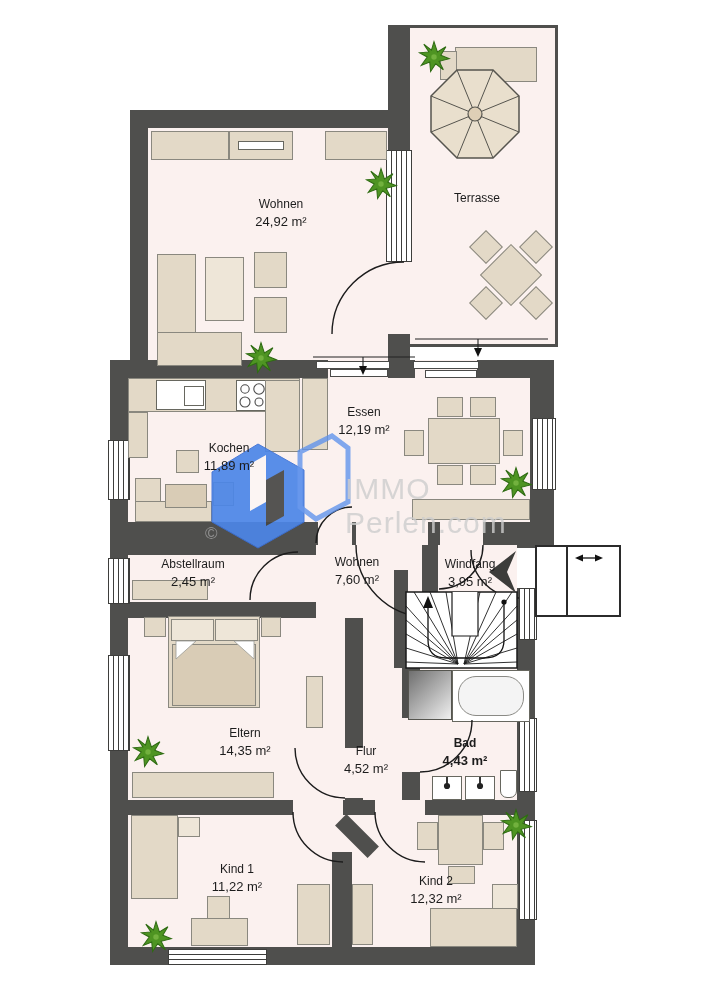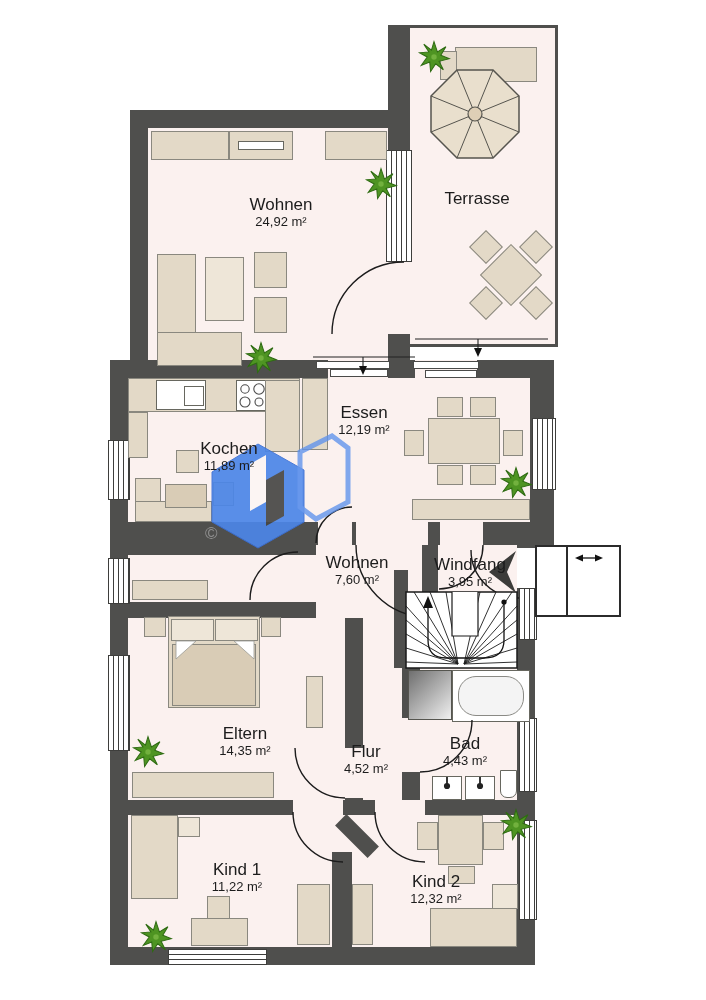--- a/index.html
+++ b/index.html
@@ -16,21 +16,21 @@
   .shower{position:absolute;border:1px solid #55554f;background:linear-gradient(135deg,#6f6f6f,#f0f0f0);box-sizing:border-box}
   .toilet{border-radius:0 0 7px 7px}
   .win-v{position:absolute;background-color:#fff;border:1px solid #3e3e3c;box-sizing:border-box;
          background-image:repeating-linear-gradient(90deg,transparent 0 4px,#3e3e3c 4px 5px)}
   .win-h{position:absolute;background-color:#fff;border:1px solid #3e3e3c;box-sizing:border-box;
          background-image:repeating-linear-gradient(0deg,transparent 0 4px,#3e3e3c 4px 5px)}
   .slide{position:absolute;background:#fff;border:1px solid #4a4a48;box-sizing:border-box}
   .platform{position:absolute;background:#fff;border:2px solid #2b2b2b;box-sizing:border-box}
   .pline{position:absolute;background:#2b2b2b}
   .rlabel{position:absolute;transform:translate(-50%,-50%);text-align:center;white-space:nowrap;z-index:10;color:#1c1c1c}
-  .rlabel .nm{font-size:17px;line-height:19px}
+  .rlabel .nm{font-size:12px;line-height:19px}
   .rlabel .ar{font-size:13px;line-height:15px}
   .wm-text{position:absolute;color:rgba(205,205,205,.8);font-size:30px;letter-spacing:1px;z-index:9}
   .wm-c{position:absolute;color:rgba(155,155,155,.85);font-size:17px;z-index:9}
   svg.overlay{position:absolute;left:0;top:0;z-index:8;pointer-events:none}
 </style>
 </head>
 <body>
 
 <div class="plan" id="plan">
   <div class="wall" style="left: 130px; top: 110px; width: 280px; height: 265px;"></div>
@@ -257,54 +257,60 @@
     </g>
 
     <g opacity="0.92">
       <path d="M 212 472 L 258 444 L 304 470 L 304 522 L 258 548 L 212 522 Z" fill="#4c86e8" stroke="#3b6fd4" stroke-width="1"></path>
       <path d="M 250 464 L 266 455 L 266 502 L 250 511 Z" fill="#fdf6f4"></path>
       <path d="M 266 480 L 284 470 L 284 516 L 266 526 Z" fill="#474745"></path>
       <path d="M 300 452 L 332 436 L 348 448 L 348 502 L 316 519 L 300 507 Z" fill="none" stroke="#5e92ec" stroke-width="5" opacity="0.85"></path>
     </g>
   </svg>
 
+  <div class="wm-text" style="left:345px;top:472px">IMMO</div>
+  <div class="wm-text" style="left:345px;top:506px">Perlen.com</div>
   <div class="wm-c" style="left:205px;top:524px">©</div>
 <div class="rlabel" style="left: 281px; top: 212px;">
       <div class="nm">Wohnen</div>
       <div class="ar">24,92 m²</div>
     </div>
     <div class="rlabel" style="left: 477px; top: 198px;">
       <div class="nm">Terrasse</div>
       <div class="ar"></div>
     </div>
     <div class="rlabel" style="left: 229px; top: 456px;">
       <div class="nm">Kochen</div>
       <div class="ar">11,89 m²</div>
     </div>
     <div class="rlabel" style="left: 364px; top: 420px;">
       <div class="nm">Essen</div>
       <div class="ar">12,19 m²</div>
     </div>
+    <div class="rlabel" style="left: 193px; top: 572px;">
+      <div class="nm">Abstellraum</div>
+      <div class="ar">2,45 m²</div>
+    </div>
     <div class="rlabel" style="left: 357px; top: 570px;">
       <div class="nm">Wohnen</div>
       <div class="ar">7,60 m²</div>
     </div>
     <div class="rlabel" style="left: 470px; top: 572px;">
       <div class="nm">Windfang</div>
       <div class="ar">3,95 m²</div>
     </div>
     <div class="rlabel" style="left: 245px; top: 741px;">
       <div class="nm">Eltern</div>
       <div class="ar">14,35 m²</div>
     </div>
     <div class="rlabel" style="left: 366px; top: 759px;">
       <div class="nm">Flur</div>
       <div class="ar">4,52 m²</div>
     </div>
-    <div class="rlabel" style="left: 465px; top: 751px;">
+    <div class="rlabel" style="left: 465px; top: 751px; font-weight: bold;">
       <div class="nm">Bad</div>
       <div class="ar">4,43 m²</div>
     </div>
     <div class="rlabel" style="left: 237px; top: 877px;">
       <div class="nm">Kind 1</div>
       <div class="ar">11,22 m²</div>
     </div>
     <div class="rlabel" style="left: 436px; top: 889px;">
       <div class="nm">Kind 2</div>
       <div class="ar">12,32 m²</div>

